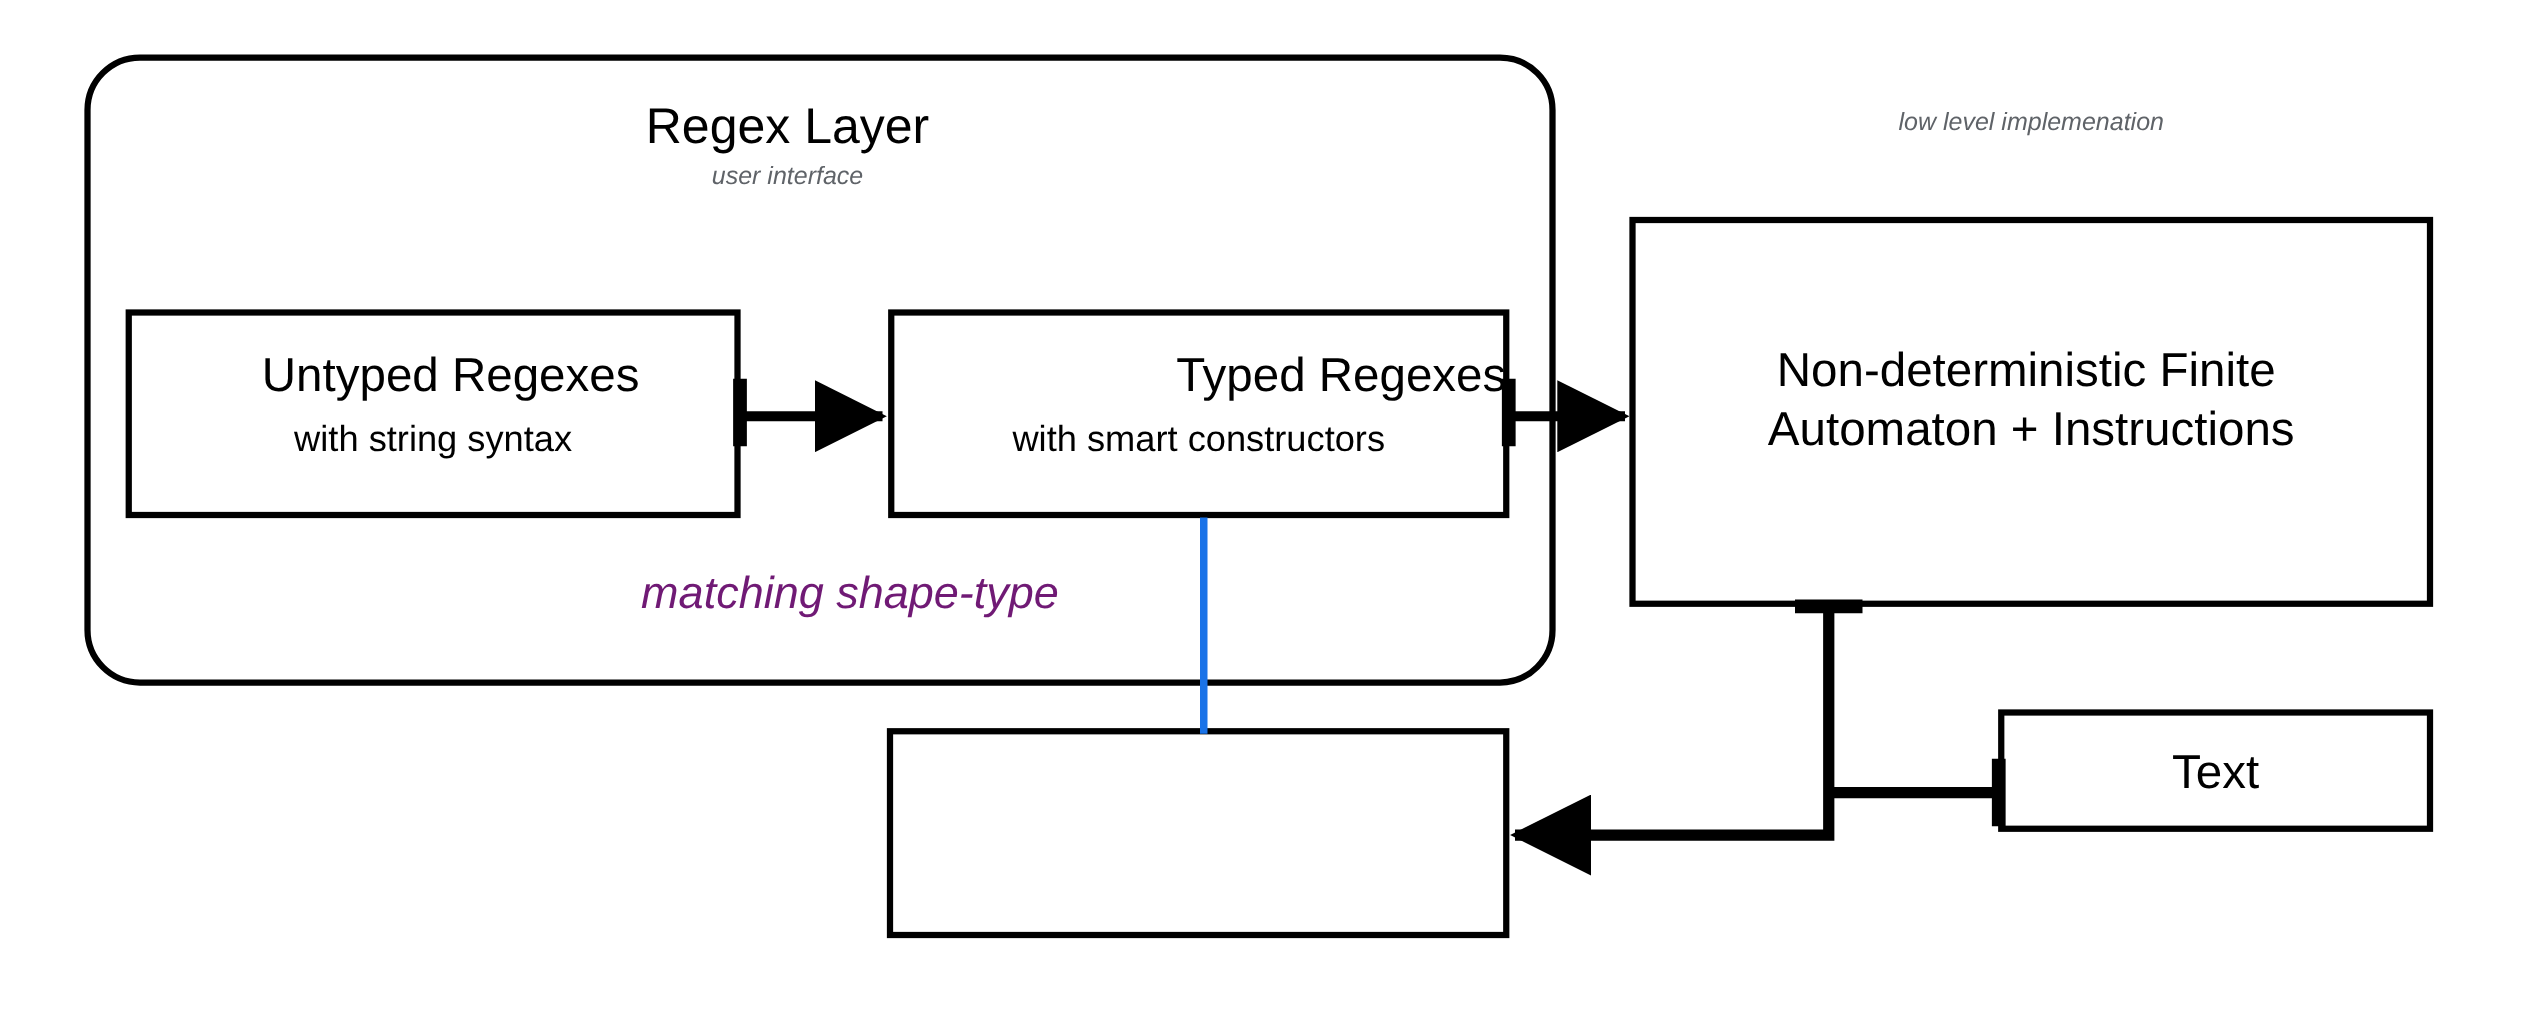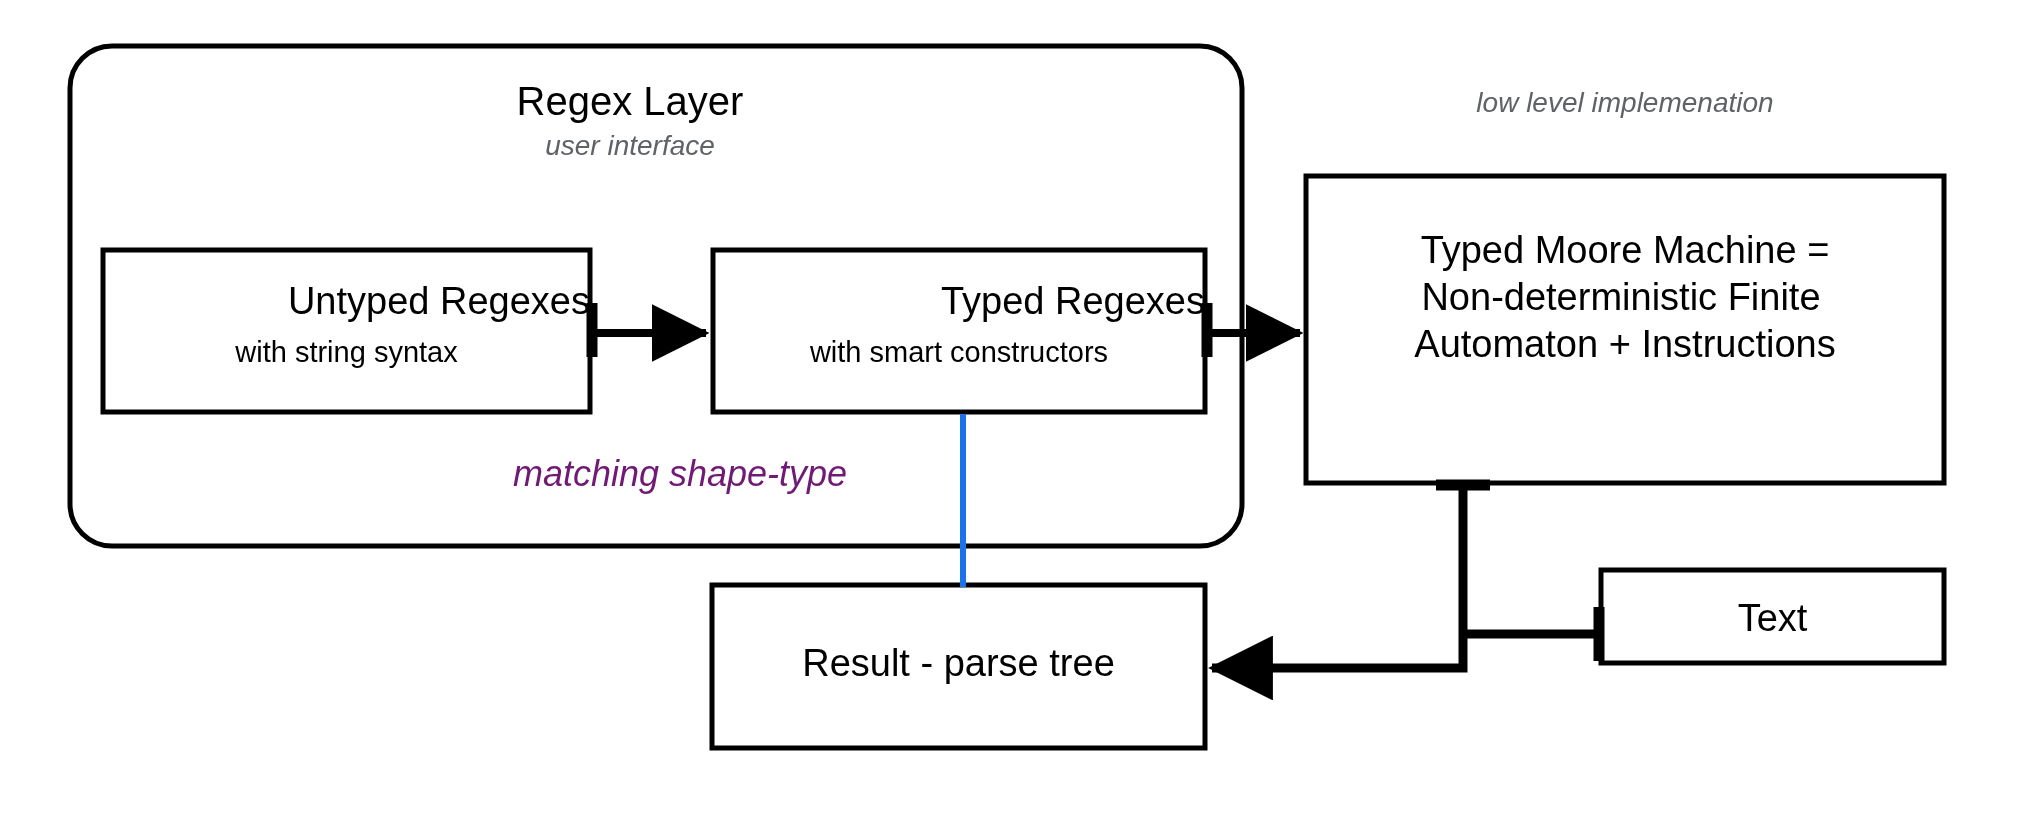--- a/index.html
+++ b/index.html
@@ -3,21 +3,21 @@
 <meta charset="utf-8">
 <style>
   html,body{margin:0;padding:0;background:#ffffff;}
   body{width:2018px;height:829px;overflow:hidden;
        font-family:"Liberation Sans","DejaVu Sans",sans-serif;}
   #stage{position:relative;width:2018px;height:829px;background:#fff;}
   svg#canvas{position:absolute;left:0;top:0;width:2018px;height:829px;}
   .lbl{position:absolute;text-align:center;color:#000;line-height:1.08;
        white-space:pre;pointer-events:none;}
   .ttl{font-size:40px;}
-  .sub{font-size:28px;font-style:italic;color:#5f6368;}
+  .sub{font-size:20px;font-style:italic;color:#5f6368;}
   .bx-main{font-size:38px;}
   .bx-sub{font-size:29px;}
   .blue{font-size:36px;font-style:italic;color:#701a75;}
 </style>
 </head>
 <body>
 
 <div id="stage">
 
   <svg id="canvas" viewBox="0 0 2018 829">
@@ -53,29 +53,27 @@
     <line x1="1599" y1="607" x2="1599" y2="661" stroke="#000" stroke-width="11"></line>
     <line x1="1599" y1="634" x2="1463" y2="634" stroke="#000" stroke-width="9"></line>
   </svg>
 
   <div class="lbl ttl" style="left:370px;top:80px;width:520px;">Regex Layer</div>
 
   <div class="lbl sub" style="left:370px;top:131px;width:520px;">user interface</div>
 
   <div class="lbl sub" style="left:1330px;top:88px;width:590px;">low level implemenation</div>
 
-  <div class="lbl bx-main" style="left:103px;top:281px;width:487px;text-align:right;">Untyped Regexes</div>
+  <div class="lbl bx-main" style="left:117px;top:281px;width:487px;">Untyped Regexes</div>
   <div class="lbl bx-sub" style="left:103px;top:337px;width:487px;">with string syntax</div>
 
   <div class="lbl bx-main" style="left:713px;top:281px;width:492px;text-align:right;">Typed Regexes</div>
   <div class="lbl bx-sub" style="left:713px;top:337px;width:492px;">with smart constructors</div>
 
-  <div class="lbl bx-main" style="left:1306px;top:230px;width:638px;">Typed Moore Machine =</div>
   <div class="lbl bx-main" style="left:1302px;top:277px;width:638px;">Non-deterministic Finite</div>
   <div class="lbl bx-main" style="left:1306px;top:324px;width:638px;">Automaton + Instructions</div>
 
   <div class="lbl blue" style="left:430px;top:455px;width:500px;">matching shape-type</div>
 
-  <div class="lbl bx-main" style="left:712px;top:643px;width:493px;">Result - parse tree</div>
 
   <div class="lbl bx-main" style="left:1601px;top:598px;width:343px;">Text</div>
 
 </div>
 
 </body></html>

